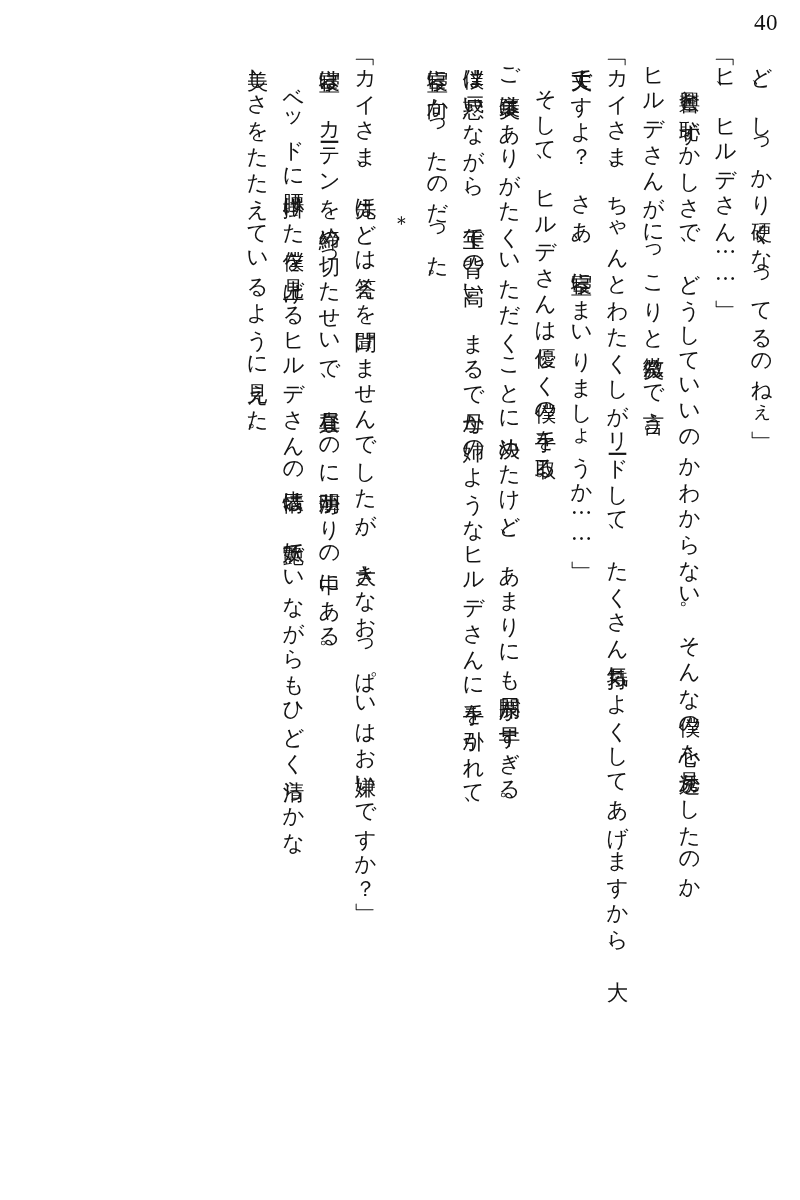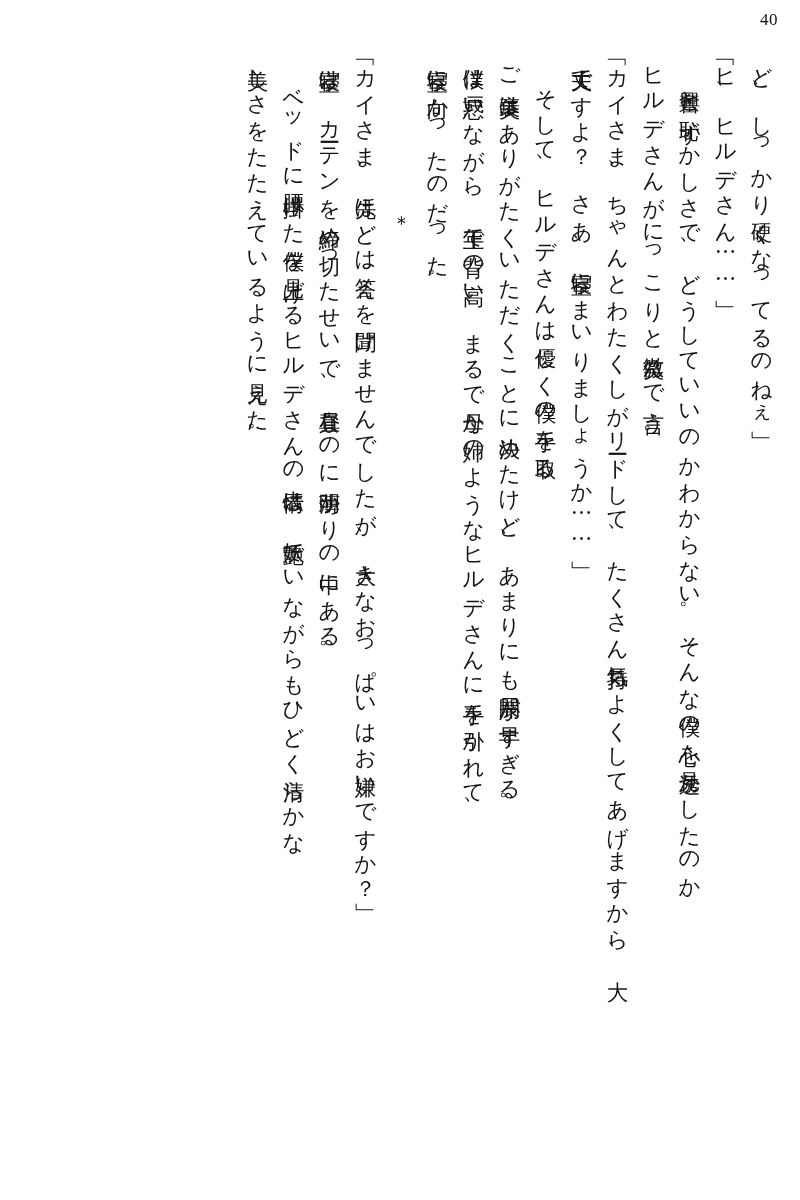--- a/index.html
+++ b/index.html
@@ -22,21 +22,21 @@
     height: 1200px;
     box-sizing: border-box;
     background: #fff;
   }
 
   
   .page-number {
     position: absolute;
     top: 10px;
     right: 22px;
-    font-size: 17px;
+    font-size: 23px;
     letter-spacing: 0.5px;
     color: #111;
     font-family: "Liberation Serif", "DejaVu Serif", serif;
   }
 
   
   .vtext {
     position: absolute;
     top: 52px;
     right: 28px;

